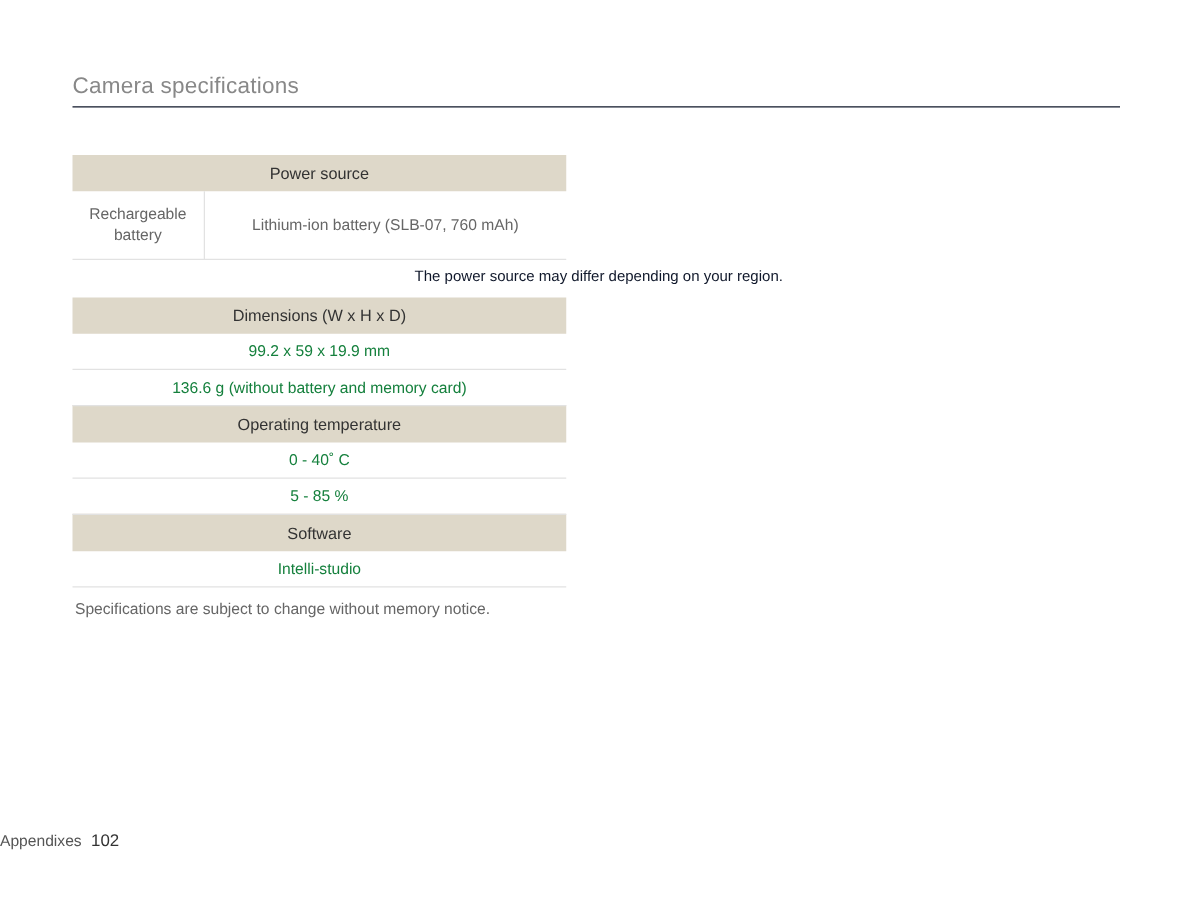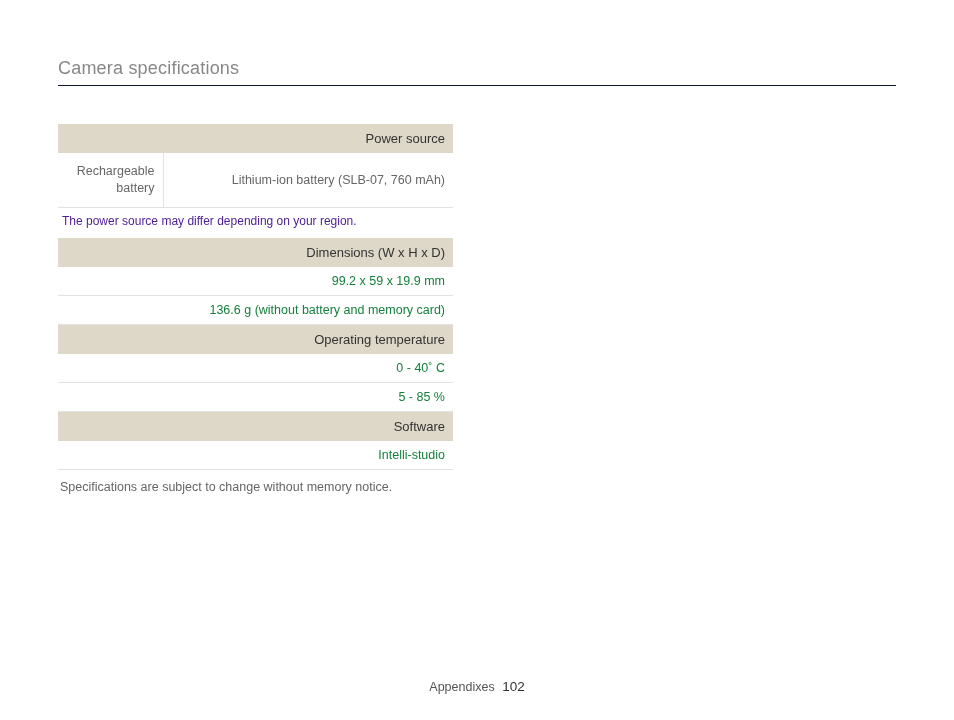--- a/index.html
+++ b/index.html
@@ -24,21 +24,21 @@
     padding-bottom: 6px;
     margin-bottom: 38px;
   }
   .spec-table {
     width: 395px;
     border-collapse: collapse;
     font-size: 13px;
     color: #555;
   }
   .spec-table td, .spec-table th {
-    text-align: right;
+    text-align: center;
     vertical-align: middle;
     font-weight: 400;
   }
   .section-header td {
     background: #ded8c9;
     padding: 7px 8px;
     color: #333;
     font-weight: 400;
   }
   .kv-row td {
@@ -53,34 +53,34 @@
     line-height: 1.35;
   }
   .value-row td {
     padding: 7px 8px;
     border-bottom: 1px solid #e2e2e2;
     font-size: 12.5px;
     color: #15803d;
   }
   .note {
     font-size: 12px;
-    color: #4c1d95;
+    color: #0f172a;
     margin: 6px 0 10px 4px;
+    text-align: center;
   }
   .footnote {
     font-size: 12.5px;
     color: #666;
     margin-top: 10px;
     margin-left: 2px;
   }
   .footer {
     position: absolute;
-    bottom: 26px;
+    bottom: 40px;
     width: 100%;
-    text-align: center;
     font-size: 12.5px;
     color: #555;
   }
   .footer .page-num {
     font-size: 13.5px;
     margin-left: 4px;
     color: #333;
   }
 </style>
 </head>

